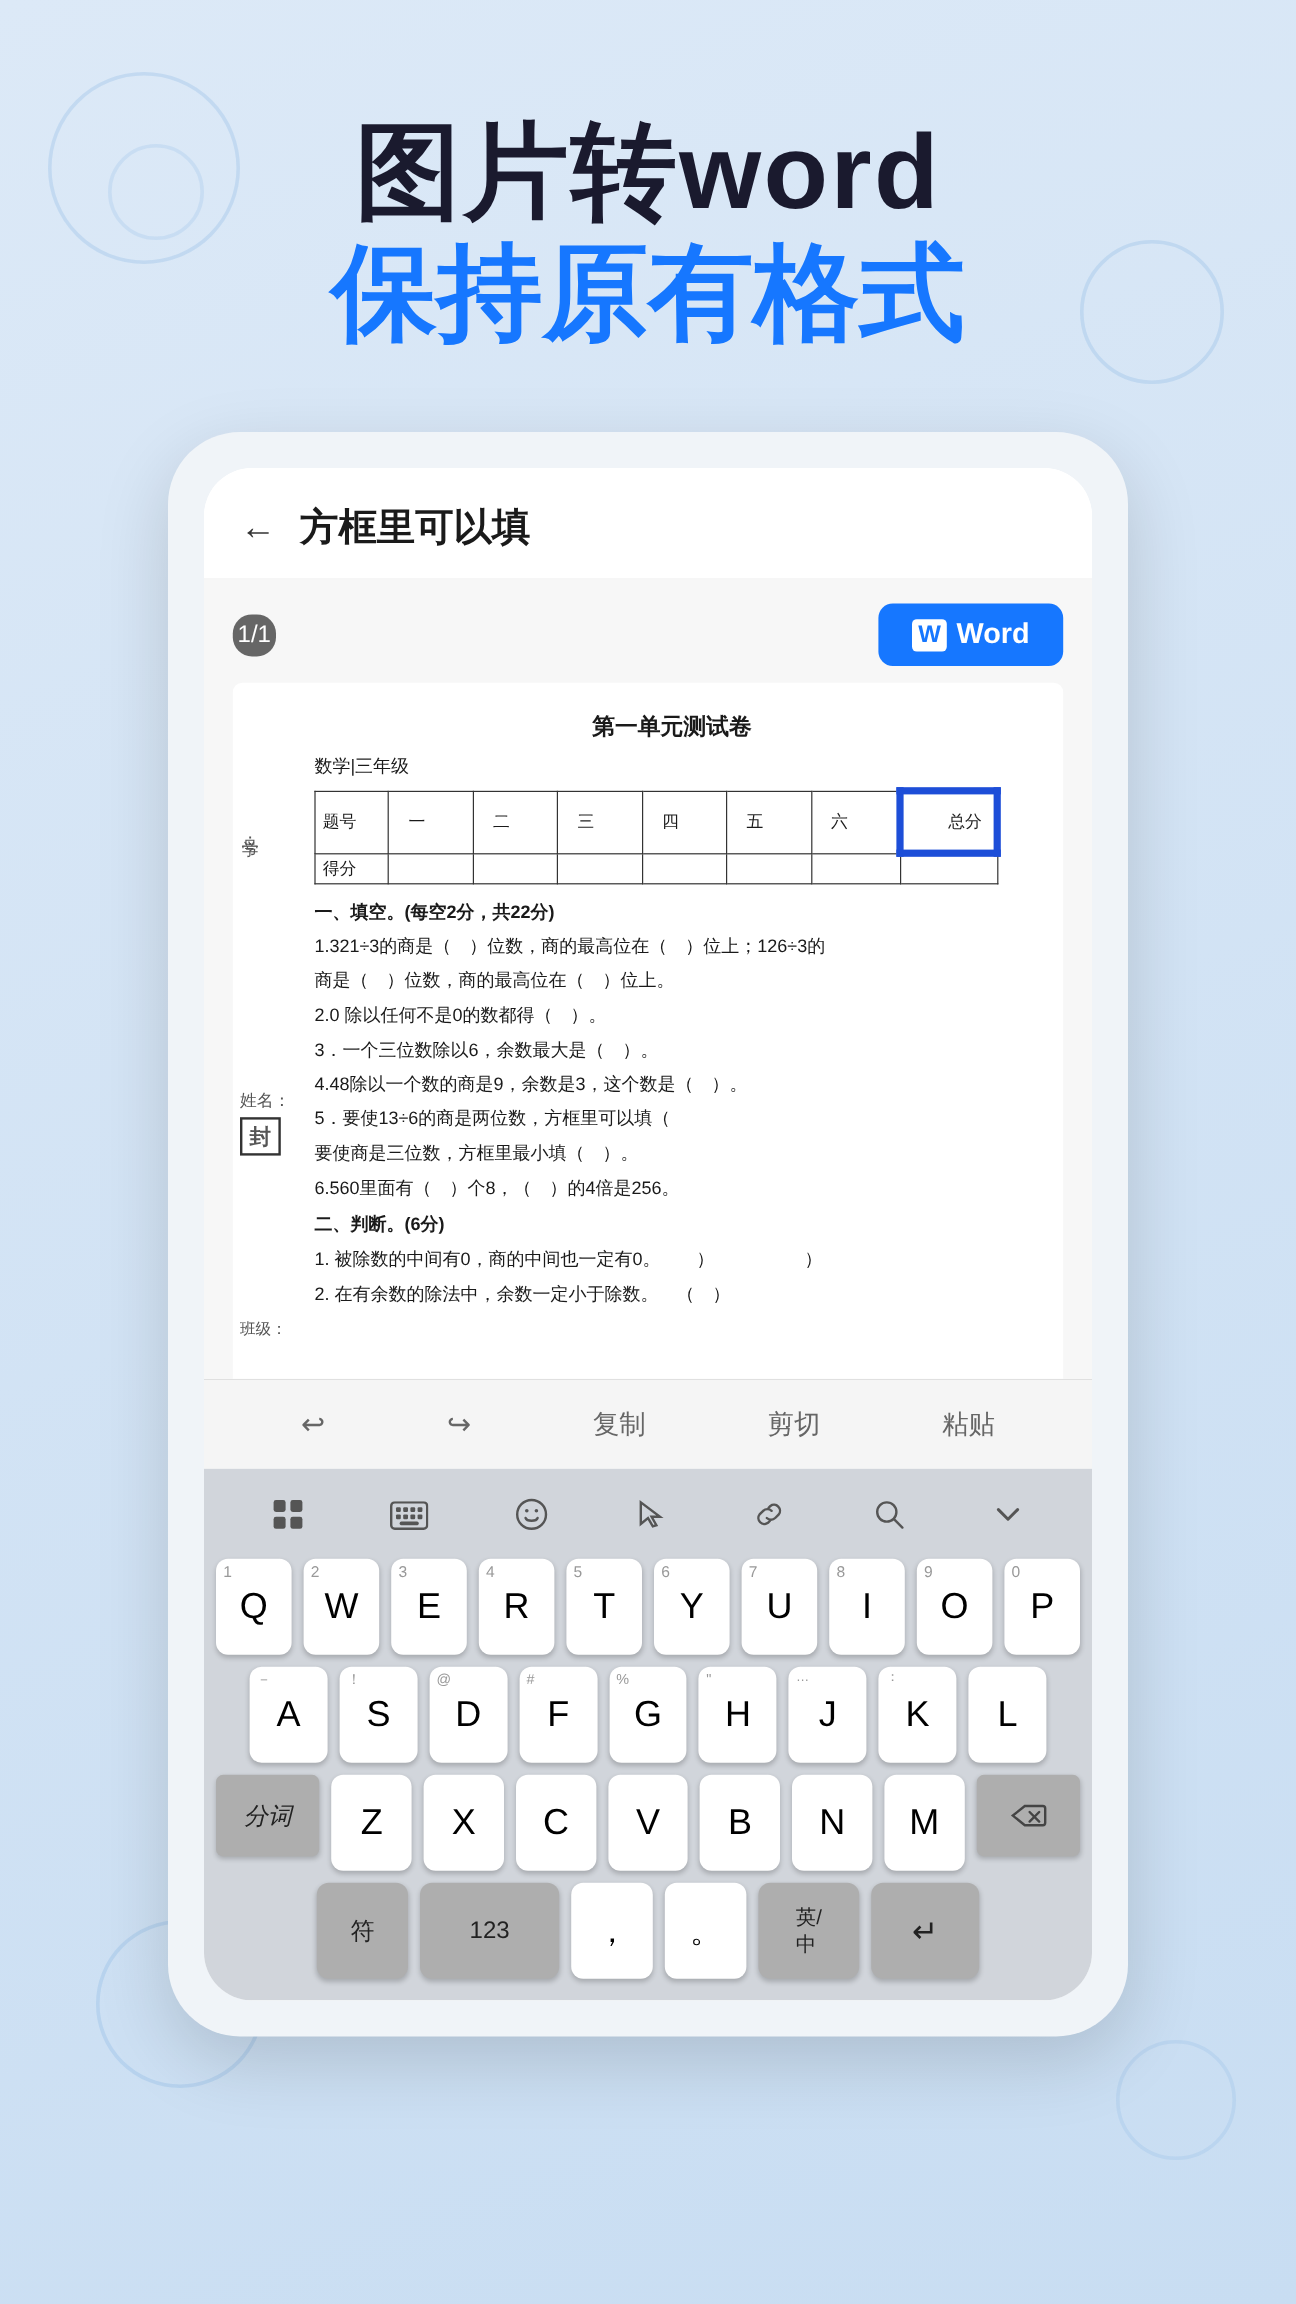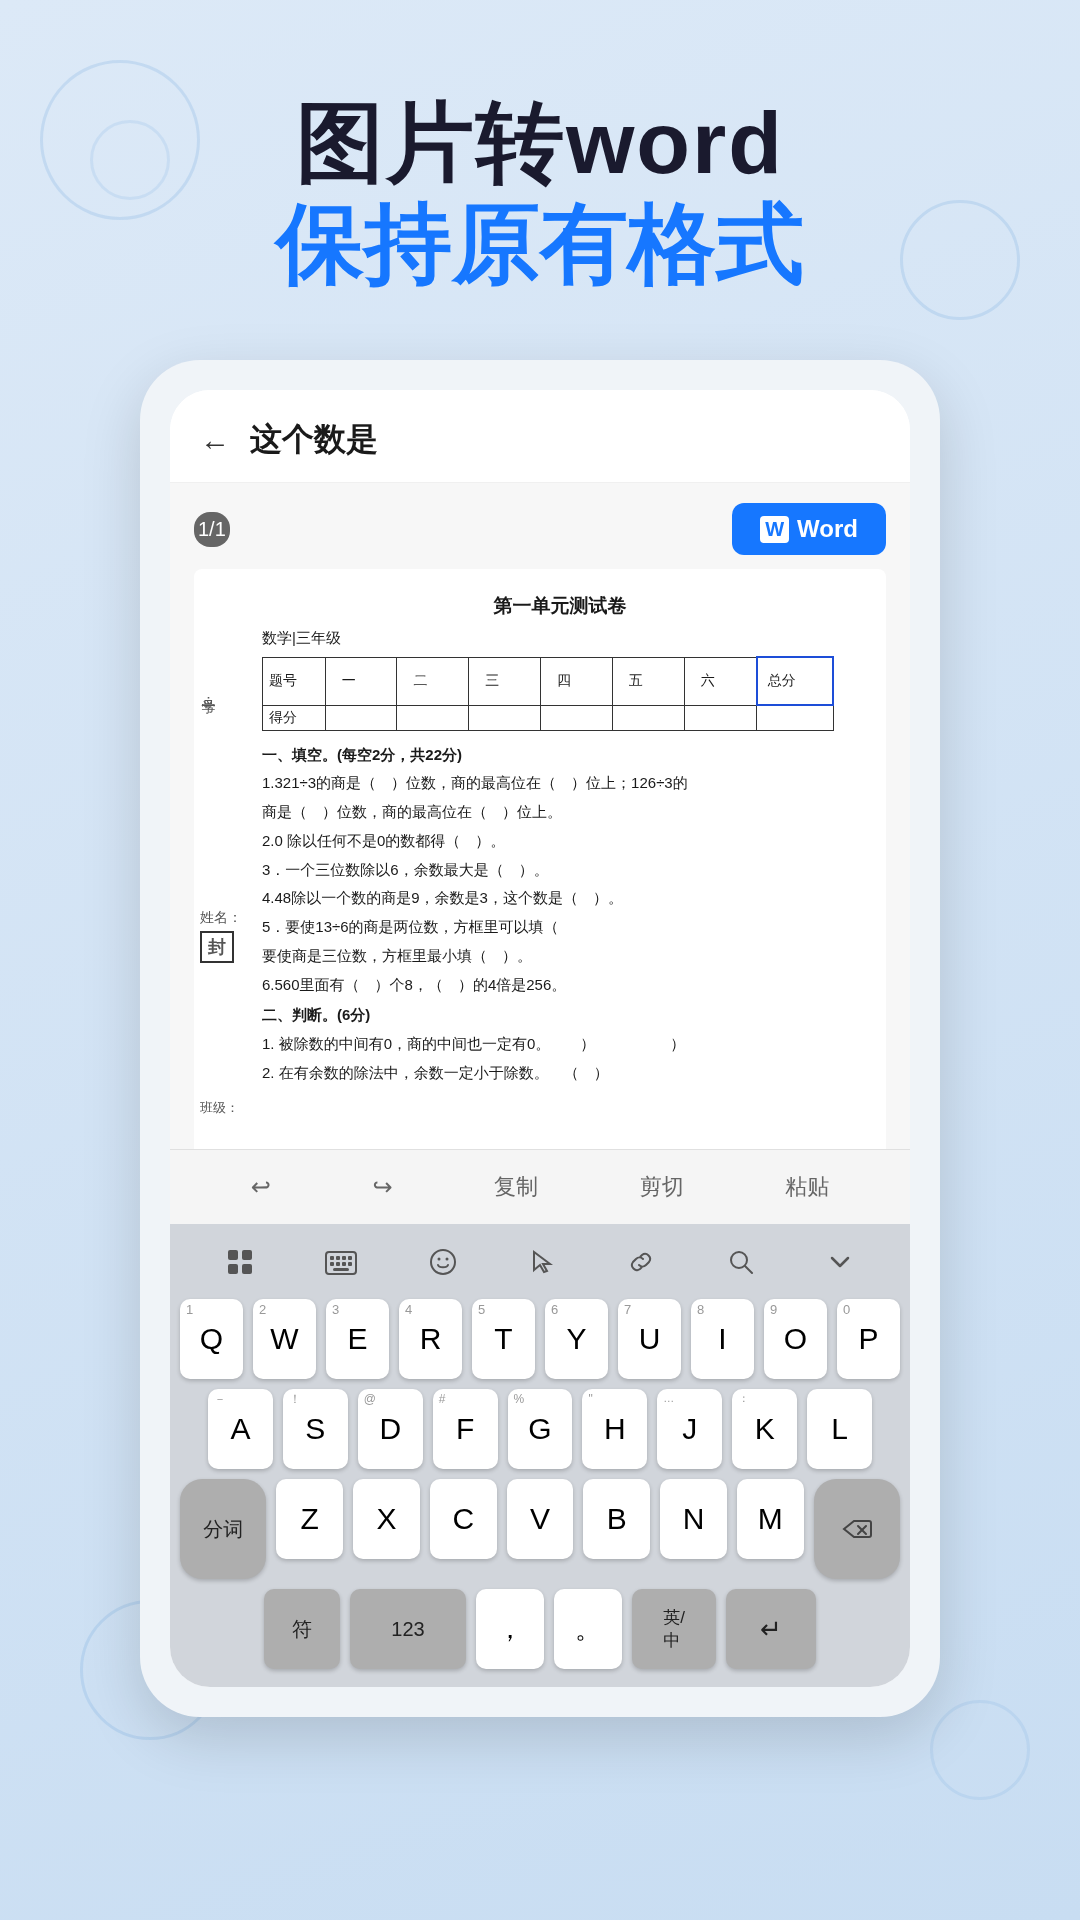--- a/index.html
+++ b/index.html
@@ -236,29 +236,30 @@
       line-height: 1;
     }
     .kb-key.letter .key-char {
       font-size: 30px;
       color: #000;
       font-weight: 400;
     }
 
     .kb-key.special {
       background: #aeaeae;
-      border-radius: 22px;
-      height: 100px;
+      border-radius: 6px;
+      height: 68px;
       display: flex;
       align-items: center;
       justify-content: center;
       font-size: 22px;
       color: #222;
       cursor: pointer;
       box-shadow: 0 2px 4px rgba(0,0,0,0.2);
+      font-style: italic;
     }
 
     .kb-bottom-row {
       display: flex;
       justify-content: center;
       gap: 10px;
       padding: 0 10px;
       margin-bottom: 10px;
     }
 
@@ -317,21 +318,21 @@
   <div class="header-line2">
     <span>保持</span><span style="color:#1677ff;">原有格式</span>
   </div>
 </div>
 
 <div class="phone-mockup" style="position:absolute;top:360px;left:50%;transform:translateX(-50%);width:800px;z-index:2;">
   <div class="phone-inner">
 
     <div class="top-bar">
       <span class="back-arrow">←</span>
-      <span class="top-title">这个数是</span>
+      <span class="top-title">方框里可以填</span>
     </div>
 
     <div class="doc-area">
       <div class="doc-toolbar">
         <span class="page-badge">1/1</span>
         <button class="word-btn">
           <span class="word-icon-w">W</span>
           <span>Word</span>
         </button>
       </div>
@@ -352,21 +353,21 @@
           <table class="doc-table" style="font-size:14px;margin-bottom:12px;border-collapse:collapse;width:96%;">
             <tbody>
                 <tr>
               <td style="border:1px solid #333;padding:3px 6px;">题号</td>
               <td style="border:1px solid #333;padding:3px 16px;">一</td>
               <td style="border:1px solid #333;padding:3px 16px;">二</td>
               <td style="border:1px solid #333;padding:3px 16px;">三</td>
               <td style="border:1px solid #333;padding:3px 16px;">四</td>
               <td style="border:1px solid #333;padding:3px 16px;">五</td>
               <td style="border:1px solid #333;padding:3px 16px;">六</td>
-              <td style="border:2px solid #1d4ed8;padding:14px 10px;">总分</td>
+              <td style="border:6px solid #1d4ed8;padding:14px 10px;text-align:right;">总分</td>
             </tr>
             <tr>
               <td style="border:1px solid #333;padding:3px 6px;">得分</td>
               <td style="border:1px solid #333;padding:3px 16px;"></td>
               <td style="border:1px solid #333;padding:3px 16px;"></td>
               <td style="border:1px solid #333;padding:3px 16px;"></td>
               <td style="border:1px solid #333;padding:3px 16px;"></td>
               <td style="border:1px solid #333;padding:3px 16px;"></td>
               <td style="border:1px solid #333;padding:3px 16px;"></td>
               <td style="border:1px solid #333;padding:3px 10px;"></td>

